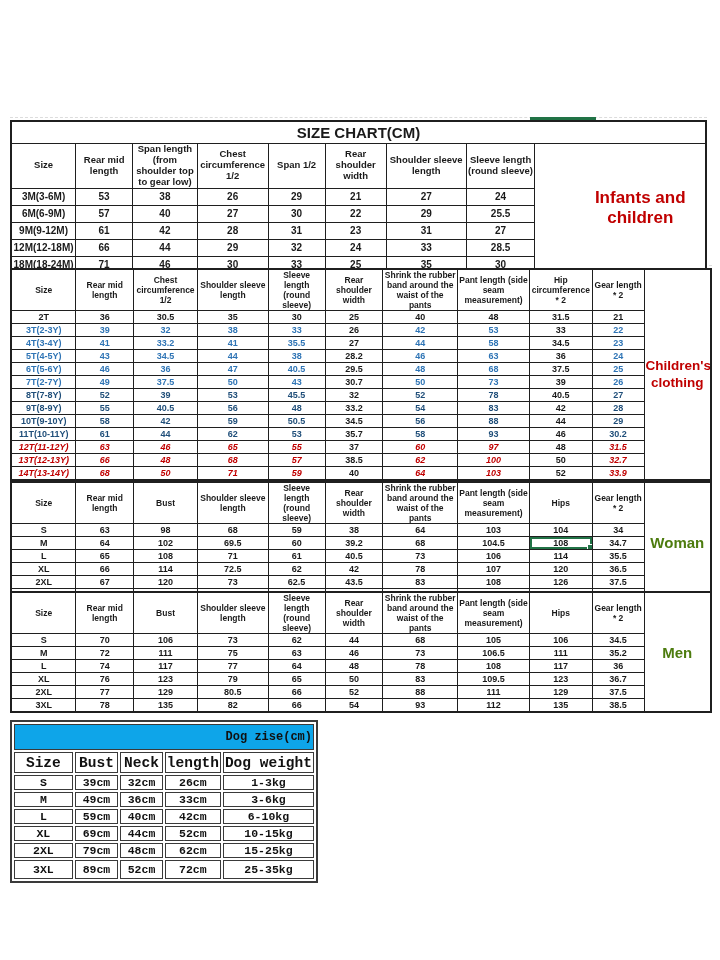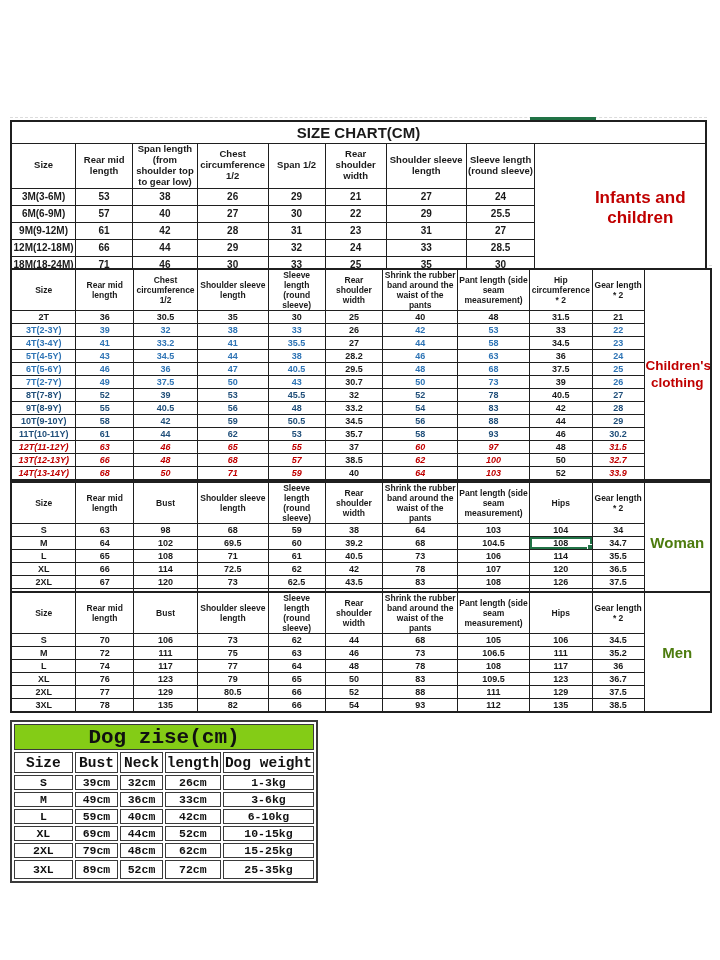--- a/index.html
+++ b/index.html
@@ -27,21 +27,21 @@
   .navy{color:#1F4E79 !important;}
   .red{color:#C00000 !important;font-style:italic;}
   td.sel{box-shadow:inset 0 0 0 2px #217346;position:relative;}
   td.sel:after{content:"";position:absolute;right:-2px;bottom:-2px;width:5px;height:5px;
       background:#217346;border:1px solid #fff;}
   
   #t5{border-collapse:separate;border-spacing:2px;border:2px solid #3a3a3a;
       font-family:"Liberation Mono",monospace;}
   #t5 td{border:1px solid #3a3a3a;text-align:center;vertical-align:middle;
       font-weight:bold;color:#111;font-size:11.5px;height:11px;padding:0 1px;}
-  #t5 td.title{font-size:21px;height:24px;background:#84cc16;}
+  #t5 td.title{font-size:12px;height:24px;background:#0ea5e9;text-align:right;}
   #t5 td.head{font-size:14.5px;height:19px;}
   #t5 tr:last-child td{height:17px;}
   
   .gridline{position:absolute;height:0;border-top:1px dashed #dcdcdc;}
   #greenline{position:absolute;left:530px;top:117px;width:66px;height:3px;background:#217346;}
 </style>
 </head>
 <body>
 
 <div id="page">

